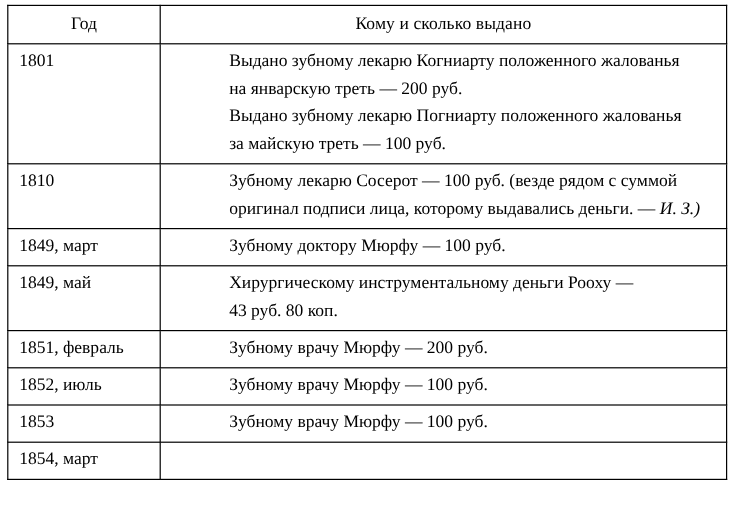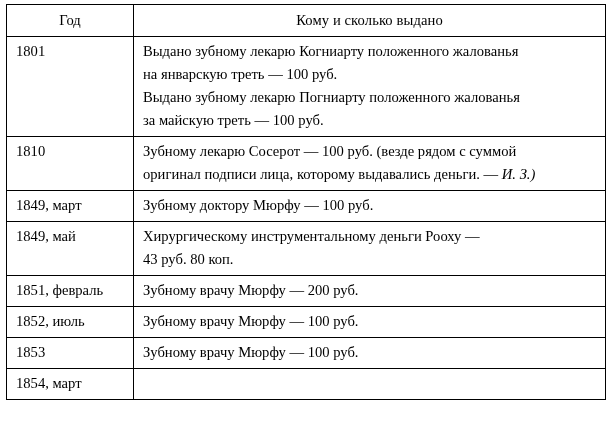--- a/index.html
+++ b/index.html
@@ -48,20 +48,21 @@
   }
   table.ledger thead th.th-desc {
     letter-spacing: 0.1px;
   }
   td.year {
     white-space: nowrap;
   }
   td.desc .ln {
     display: block;
     white-space: nowrap;
+    margin-left: 48px;
   }
   .ital {
     font-style: italic;
   }
 </style>
 </head>
 <body>
 
 <div class="page">
   <table class="ledger">
@@ -73,21 +74,21 @@
       <tr>
         <th class="th-year">Год</th>
         <th class="th-desc">Кому и сколько выдано</th>
       </tr>
     </thead>
     <tbody>
         <tr>
           <td class="year">1801</td>
           <td class="desc">
             <span class="ln">Выдано зубному лекарю Когниарту положенного жалованья</span>
-            <span class="ln">на январскую треть — 100 руб.</span>
+            <span class="ln">на январскую треть — 200 руб.</span>
             <span class="ln">Выдано зубному лекарю Погниарту положенного жалованья</span>
             <span class="ln">за майскую треть — 100 руб.</span>
           </td>
         </tr>
         <tr>
           <td class="year">1810</td>
           <td class="desc">
             <span class="ln">Зубному лекарю Сосерот — 100 руб. (везде рядом с суммой</span>
             <span class="ln">оригинал подписи лица, которому выдавались деньги. — <i class="ital">И. З.)</i></span>
           </td>

